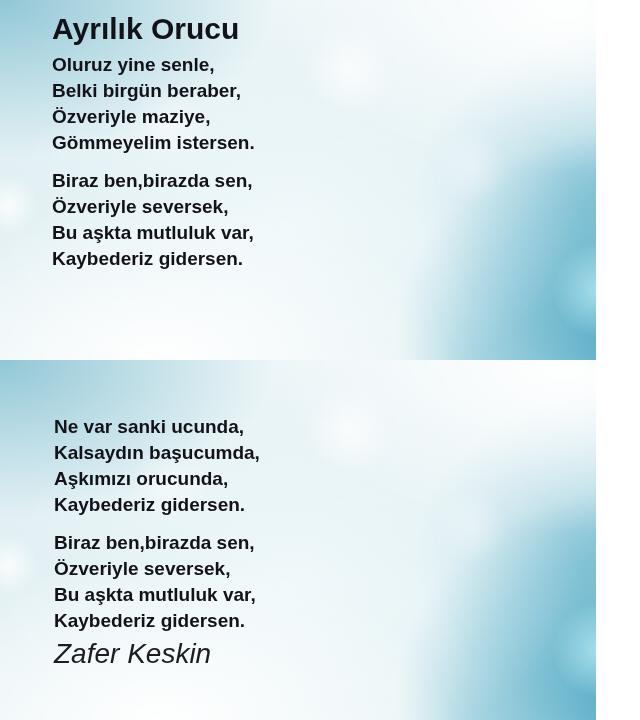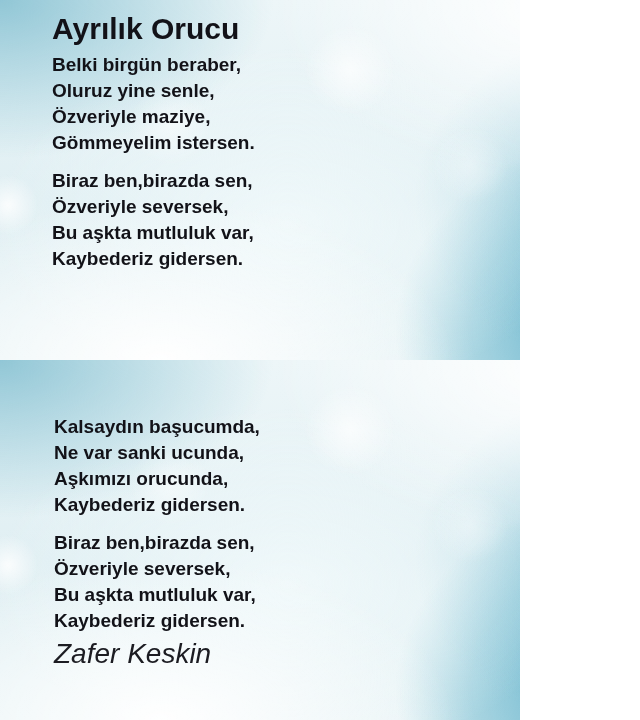--- a/index.html
+++ b/index.html
@@ -1,20 +1,20 @@
 <!DOCTYPE html>
 <html style="--text: #121218; --author-text: #1c1c22; --teal-accent: #4fa9c6; --powder-blue: #8cc4d4; --background-light: #e9f4f6;"><head>
 <meta charset="utf-8">
 <style>
   html, body { margin: 0; padding: 0; }
   body { background: #ffffff; }
 
   .page {
     position: relative;
-    width: 520px;
+    width: 596px;
     height: 720px;
     overflow: hidden;
     font-family: "Liberation Sans", sans-serif;
     
     background-color: #e3f0f4;
     background-repeat: repeat;
     background-size: 640px 360px;
     background-image:
       
       radial-gradient(circle at 8px 205px,  rgba(255,255,255,0.85) 0px, rgba(255,255,255,0) 30px),
@@ -76,38 +76,38 @@
 </style>
 </head>
 <body>
 
 <div class="page">
 
   <div class="section-top">
     <h1 class="title">Ayrılık Orucu</h1>
 
     <div class="stanza">
+      <div class="line">Oluruz yine senle,</div>
       <div class="line">Belki birgün beraber,</div>
-      <div class="line">Oluruz yine senle,</div>
       <div class="line">Özveriyle maziye,</div>
       <div class="line">Gömmeyelim istersen.</div>
     </div>
 
     <div class="stanza">
       <div class="line">Biraz ben,birazda sen,</div>
       <div class="line">Özveriyle seversek,</div>
       <div class="line">Bu aşkta mutluluk var,</div>
       <div class="line">Kaybederiz gidersen.</div>
     </div>
   </div>
 
   <div class="section-bottom">
     <div class="stanza">
+      <div class="line">Ne var sanki ucunda,</div>
       <div class="line">Kalsaydın başucumda,</div>
-      <div class="line">Ne var sanki ucunda,</div>
       <div class="line">Aşkımızı orucunda,</div>
       <div class="line">Kaybederiz gidersen.</div>
     </div>
 
     <div class="stanza">
       <div class="line">Biraz ben,birazda sen,</div>
       <div class="line">Özveriyle seversek,</div>
       <div class="line">Bu aşkta mutluluk var,</div>
       <div class="line">Kaybederiz gidersen.</div>
     </div>

